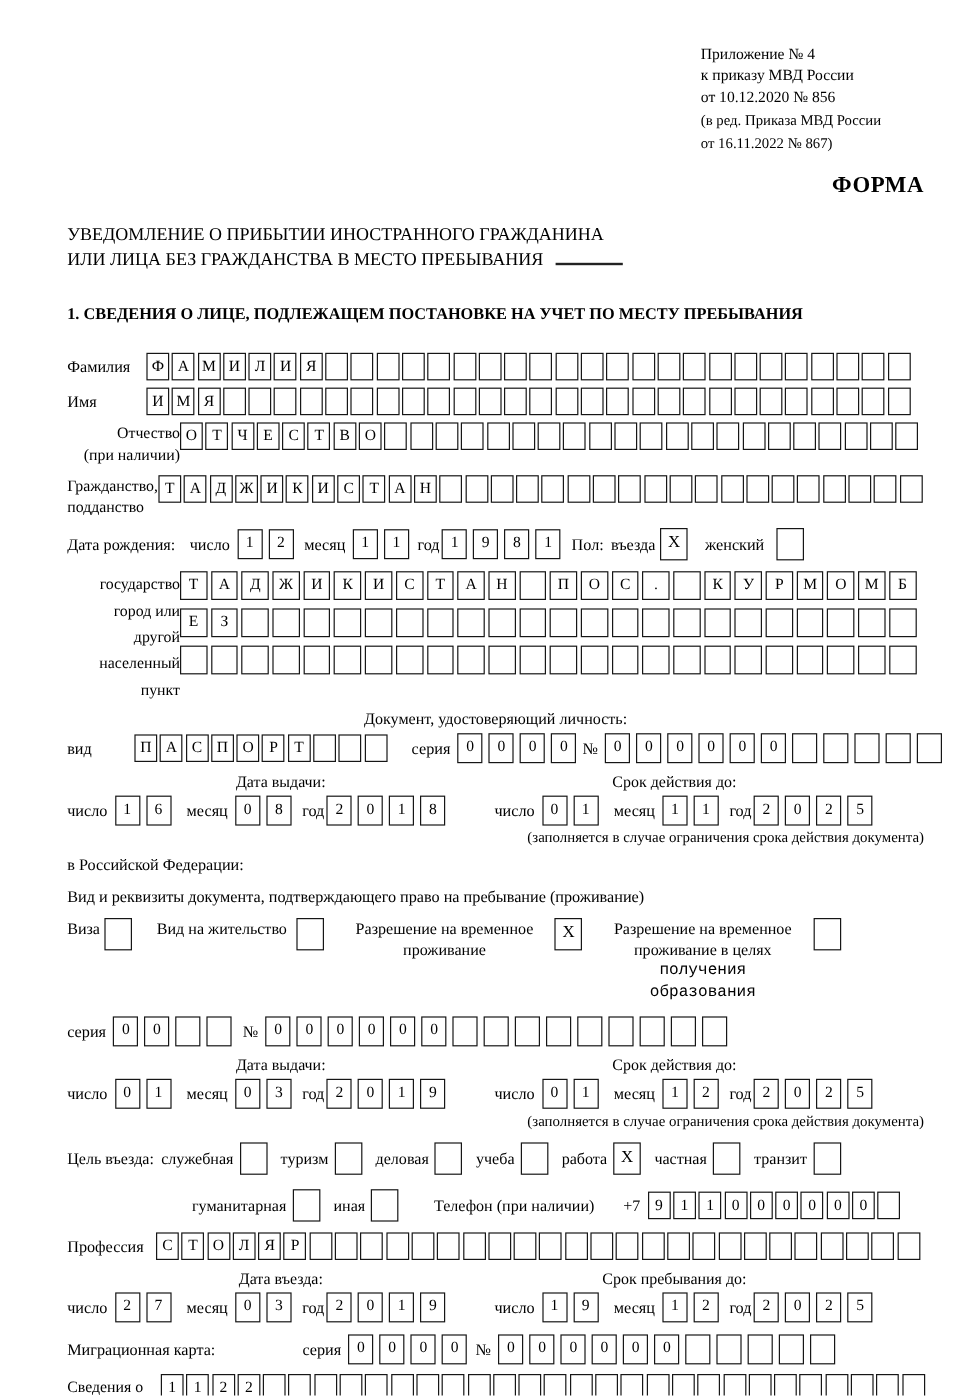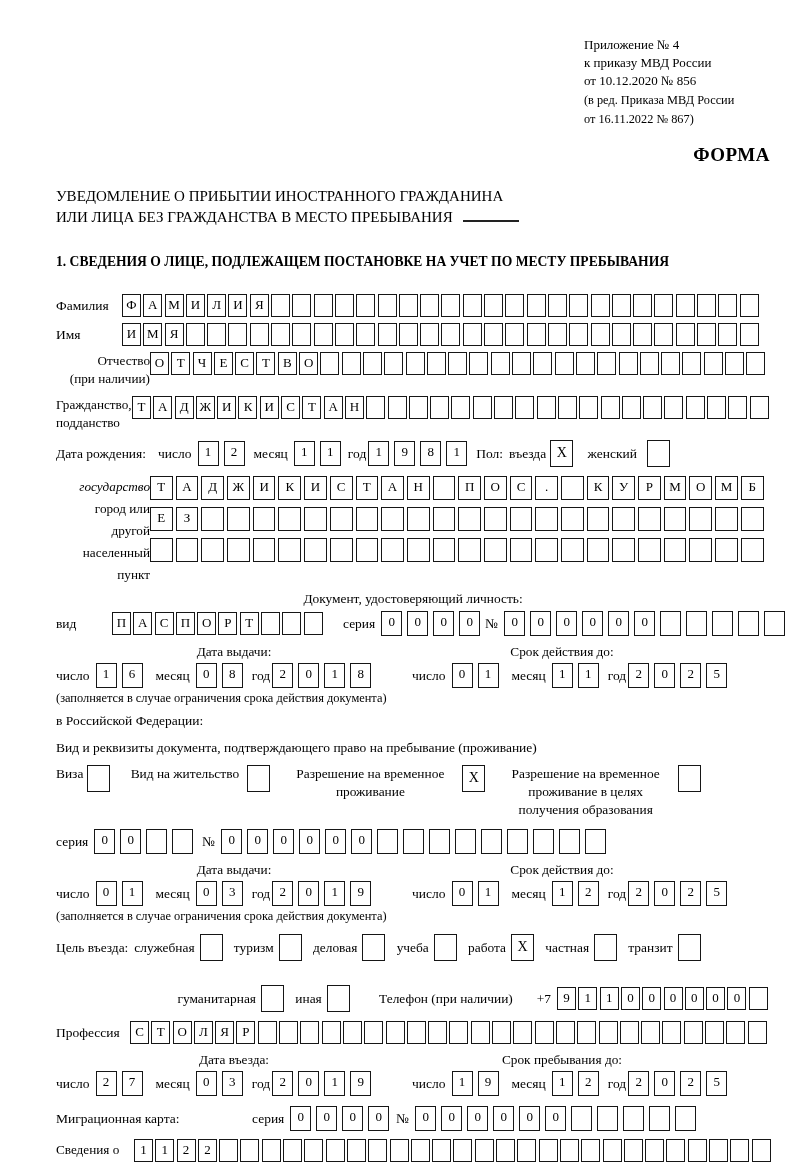--- a/index.html
+++ b/index.html
@@ -27,21 +27,21 @@
   .dg .cell{width:21px;height:25px;margin-right:5px;}
   .cb .cell{width:23px;height:27px;line-height:23px;font-size:14px;}
   
   .dhead{display:flex;font-size:13.3px;margin-top:8px;}
   .dhl{width:356px;text-align:center;}
   .dhr{width:300px;text-align:center;}
   .daterow{display:flex;align-items:center;margin-top:3px;}
   .dgl{display:flex;align-items:center;width:356px;}
   .dgr{display:flex;align-items:center;}
   .dlbl{font-size:13.5px;margin-right:6px;white-space:nowrap;}
-  .note{width:100%;font-size:12.4px;margin-top:3px;}
+  .note{width:100%;text-align:right;font-size:12.4px;margin-top:3px;}
   .plain{font-size:13.5px;margin-top:8px;line-height:19px;}
   
   .permits{display:flex;align-items:flex-start;margin-top:8px;}
   .pairlbl{font-size:13.4px;line-height:18px;}
   .pcenter{text-align:center;}
   .pbox{margin-left:8px;margin-right:14px;flex-shrink:0;}
   
   .purpose{display:flex;align-items:center;margin-top:10px;flex-wrap:nowrap;}
   .pp{display:flex;align-items:center;margin-right:9px;}
   .pp .pairlbl{margin-right:5px;white-space:nowrap;}
@@ -248,21 +248,21 @@
         <span class="cell">X</span>
       </span>
     <span class="dlbl" style="margin-left:12px;margin-right:10px;">женский</span>
     <span class="cells cb">
         <span class="cell"></span>
       </span>
   </div>
 
   <div class="frow-top" style="margin-top:9px;">
     <span class="lbl2 w94" style="line-height:22px;">
-      <span style="display:block;font-style:italic;">государство</span>
+      <span style="display:block;">государство</span>
       <span style="display:block;">город или другой</span>
       <span style="display:block;">населенный пункт</span>
     </span>
     <span>
       <span class="cells wide" style="margin-bottom:7px;">
           <span class="cell">Т</span>
           <span class="cell">А</span>
           <span class="cell">Д</span>
           <span class="cell">Ж</span>
           <span class="cell">И</span>
@@ -441,21 +441,21 @@
     <span class="pairlbl pcenter" style="width:168px;">
       <span style="display:block;">Разрешение на временное</span>
       <span style="display:block;">проживание</span>
     </span>
     <span class="cells cb pbox">
         <span class="cell">X</span>
       </span>
     <span class="pairlbl pcenter" style="width:168px;">
       <span style="display:block;">Разрешение на временное</span>
       <span style="display:block;">проживание в целях</span>
-      <span style="display:block;">получения образования</span>
+      <span style="display:block;font-family:Liberation Mono, monospace;">получения образования</span>
     </span>
     <span class="cells cb" style="margin-left:8px;">
         <span class="cell"></span>
       </span>
   </div>
 
   <div class="frow" style="margin-top:10px;">
     <span class="dlbl">серия</span>
     <span class="cells dg">
         <span class="cell">0</span>
@@ -567,21 +567,21 @@
           <span class="cell"></span>
         </span>
       </span>
     <span class="pp">
         <span class="pairlbl">транзит</span>
         <span class="cells cb">
           <span class="cell"></span>
         </span>
       </span>
   </div>
-  <div class="purpose indent104" style="margin-top:24px;justify-content:flex-end;">
+  <div class="purpose indent104" style="margin-top:12px;">
     <span class="pp">
         <span class="pairlbl">гуманитарная</span>
         <span class="cells cb">
           <span class="cell"></span>
         </span>
       </span>
     <span class="pp">
         <span class="pairlbl">иная</span>
         <span class="cells cb">
           <span class="cell"></span>

